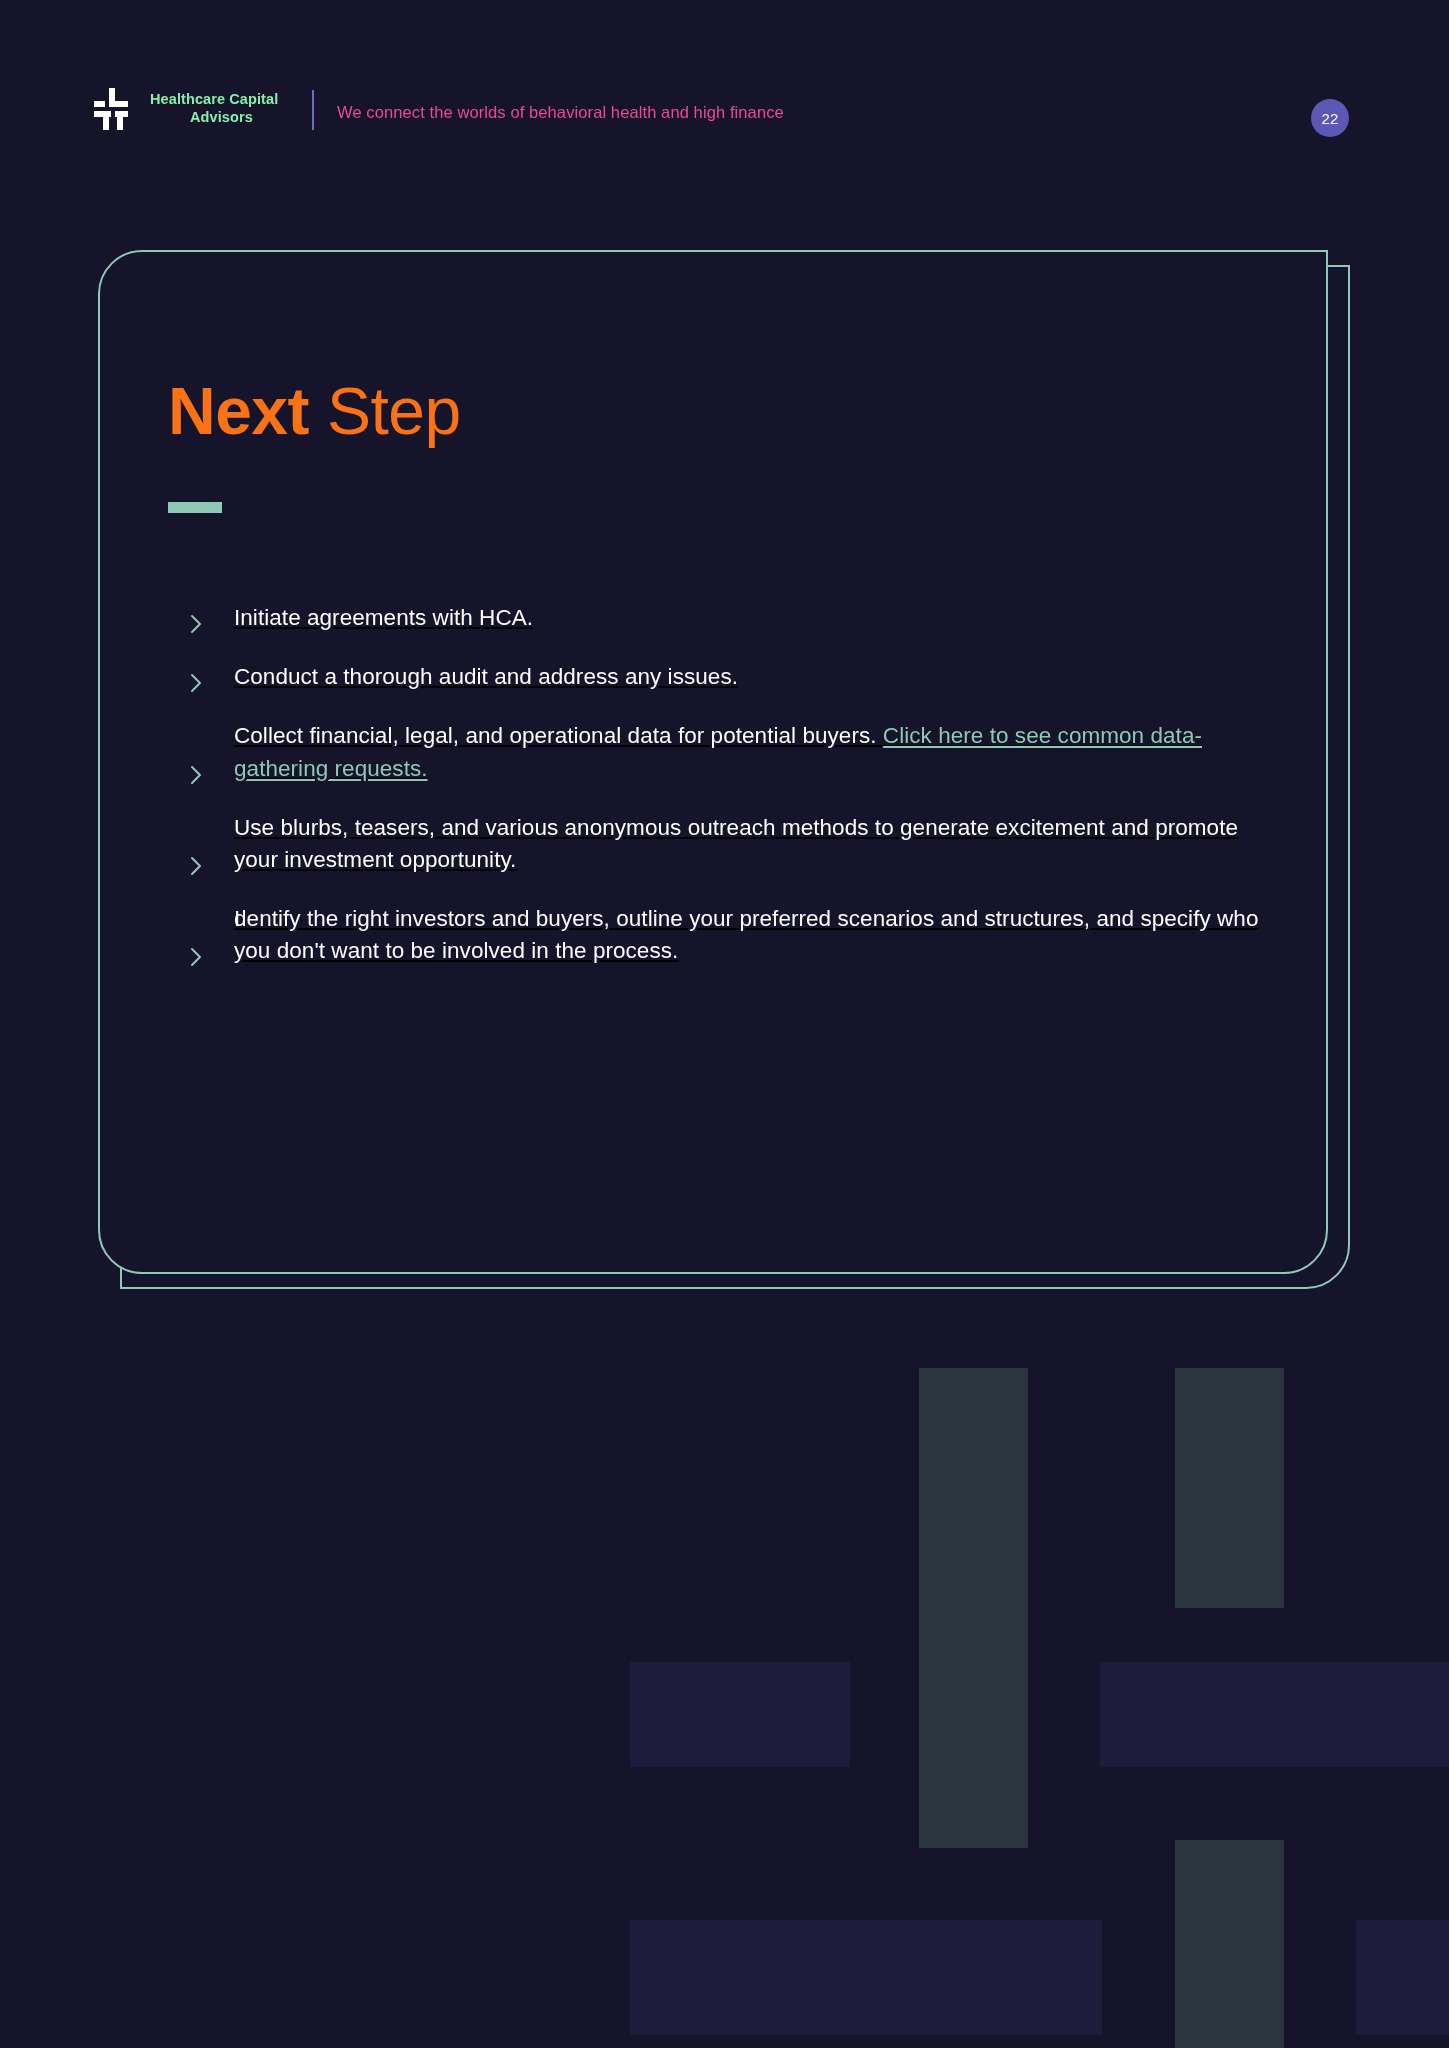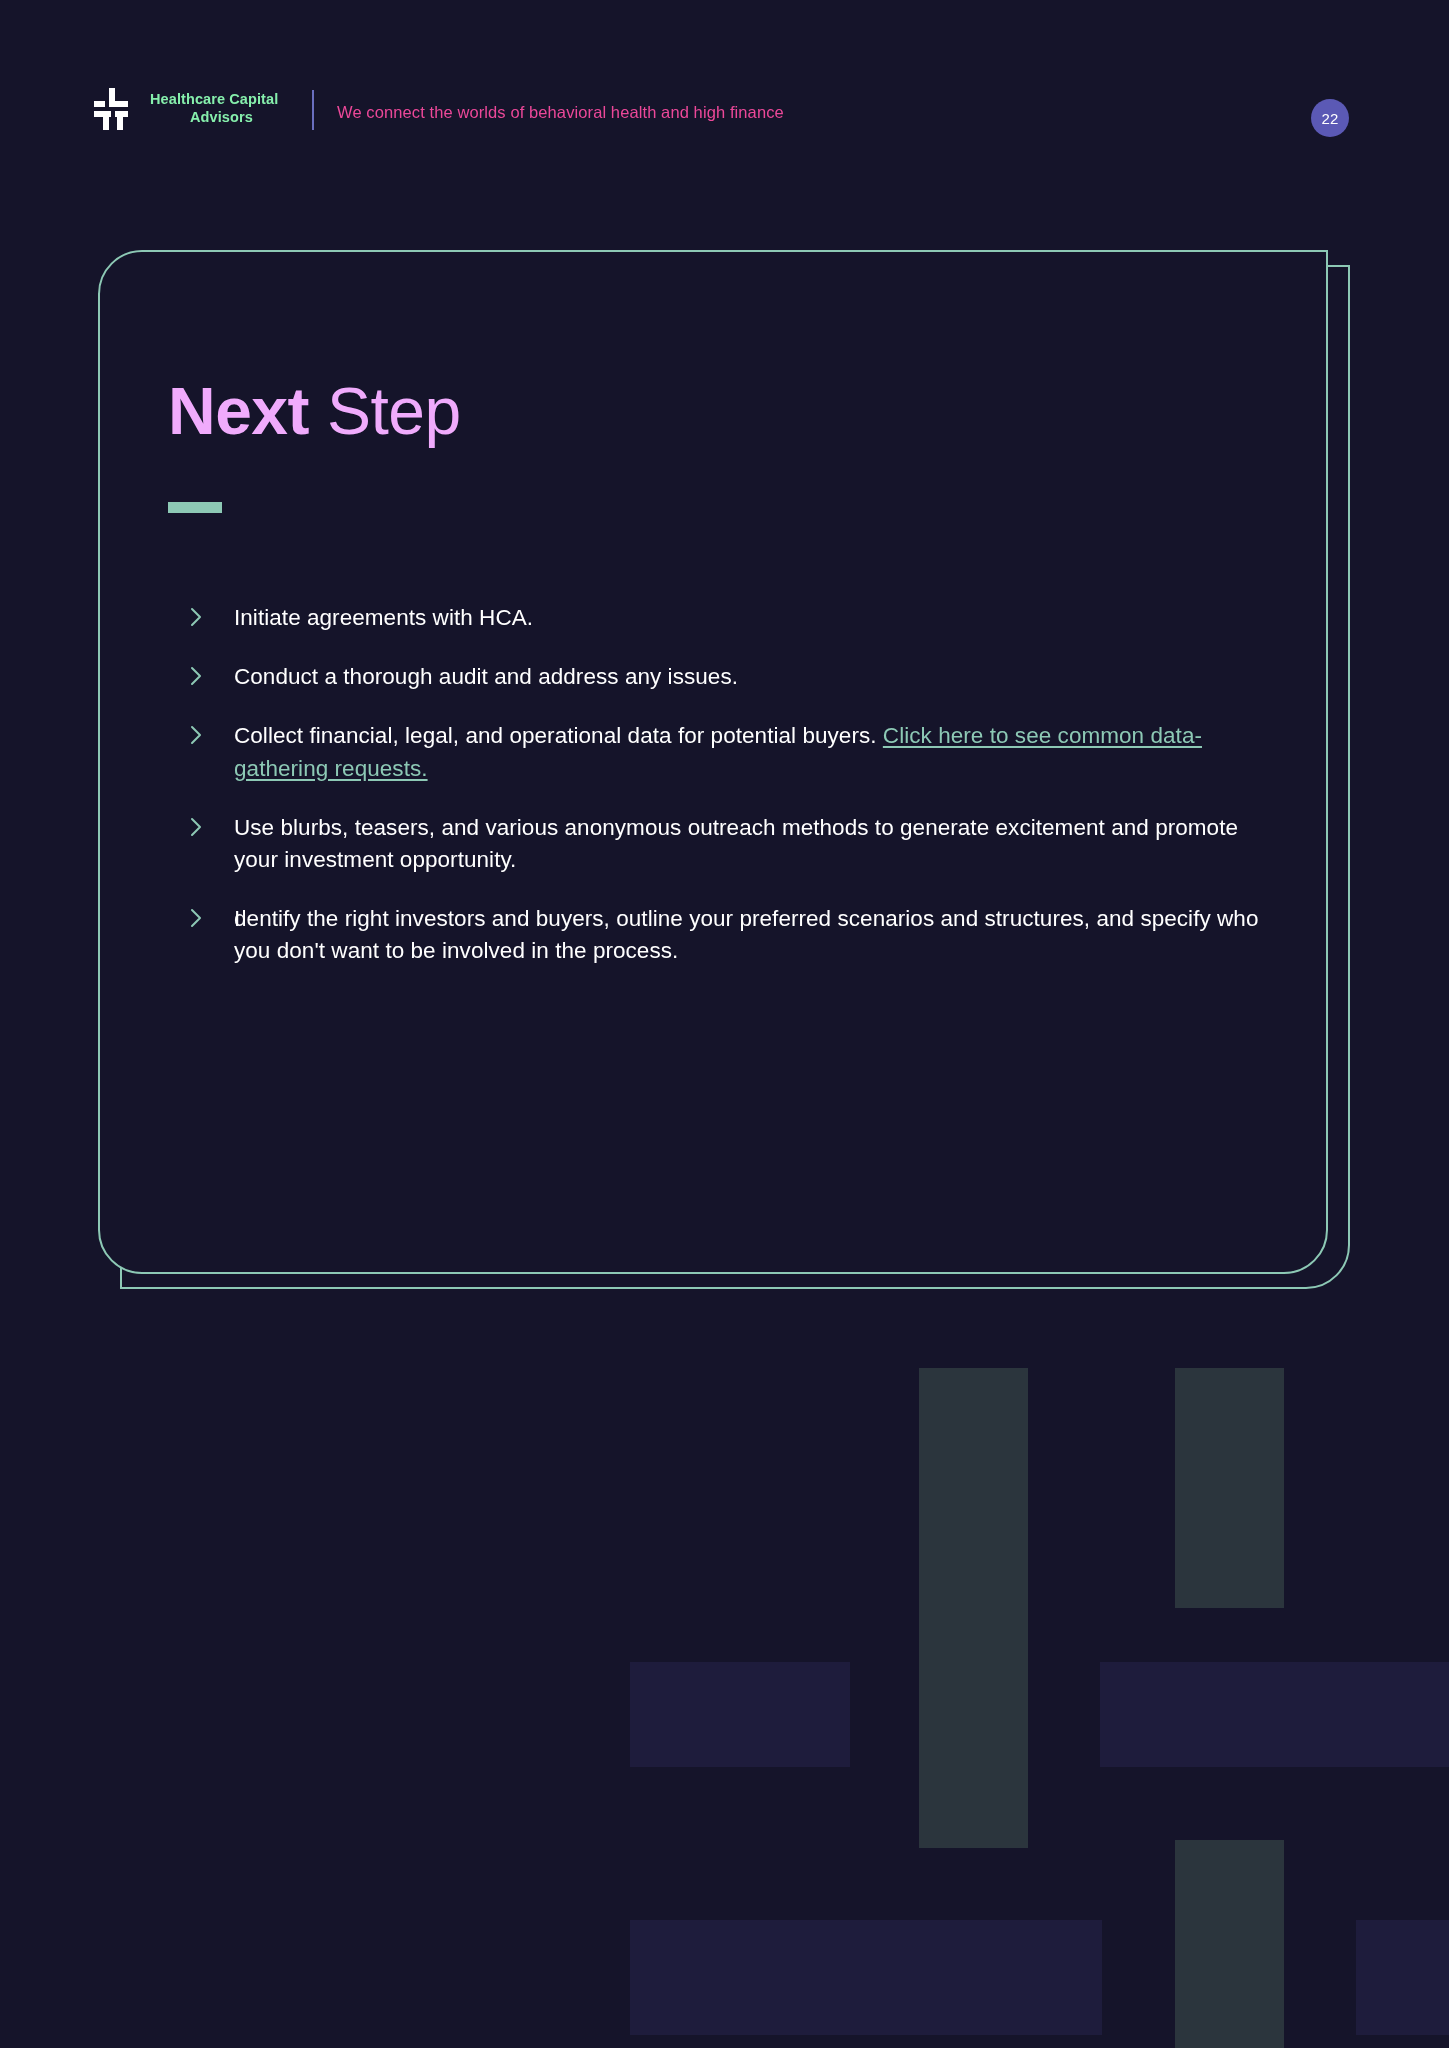--- a/index.html
+++ b/index.html
@@ -137,21 +137,21 @@
     z-index: 4;
     box-sizing: border-box;
   }
 
   .title {
     position: absolute;
     left: 70px;
     top: 128px;
     font-size: 66px;
     line-height: 1;
-    color: #f0abfc;
+    color: #f97316;
     letter-spacing: -.5px;
     white-space: nowrap;
   }
   .title .strong { font-weight: 700; }
   .title .light  { font-weight: 300; }
 
   .accent-bar {
     position: absolute;
     left: 70px;
     top: 252px;
@@ -162,22 +162,23 @@
 
   .bullets {
     position: absolute;
     left: 92px;
     top: 352px;
     width: 1090px;
   }
   .bullet {
     position: relative;
     display: flex;
-    align-items: flex-start;
+    align-items: flex-end;
     margin-bottom: 27px;
+    text-decoration: underline;
   }
   .bullet:last-child { margin-bottom: 0; }
 
   .bullet-icon {
     flex: 0 0 44px;
     width: 44px;
     padding-top: 5px;
     display: block;
     color: #8dc9b5;
   }

